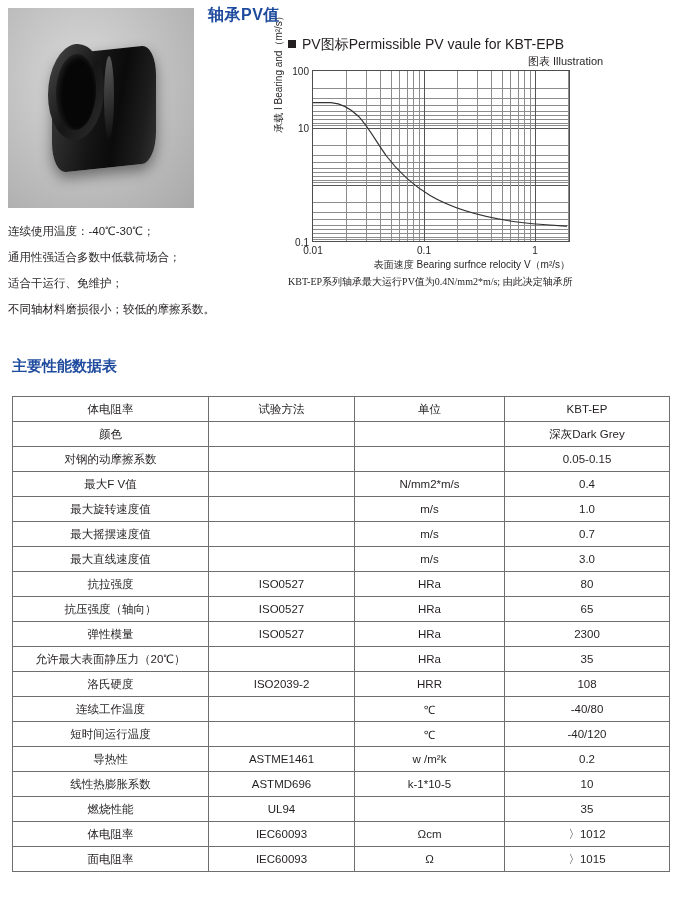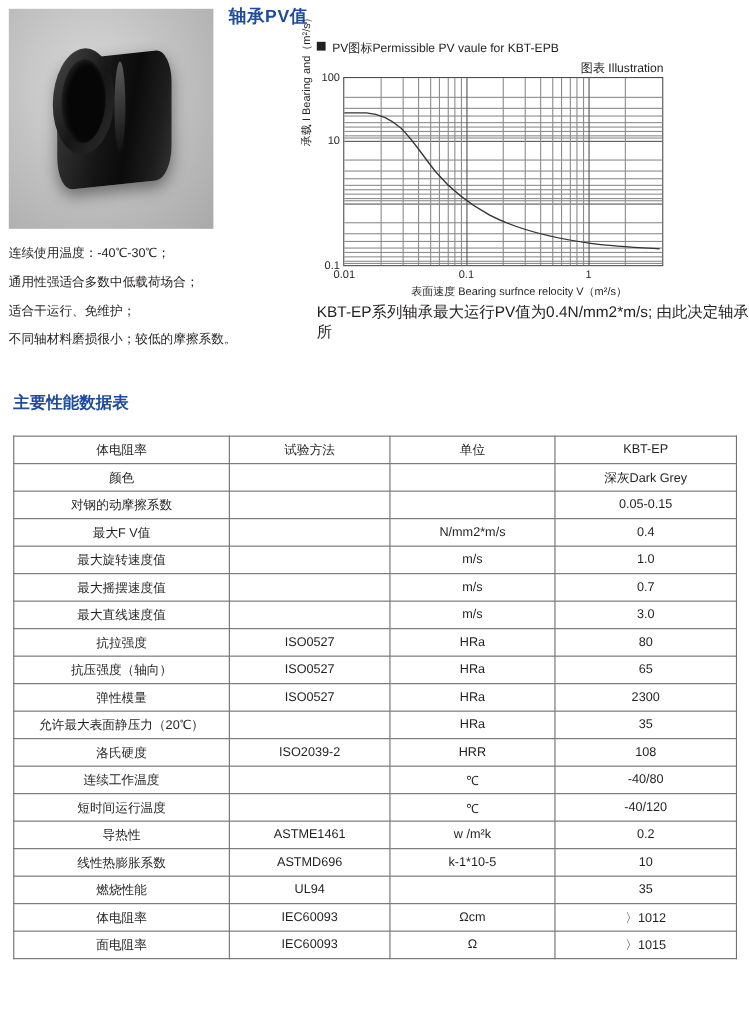--- a/index.html
+++ b/index.html
@@ -89,21 +89,21 @@
     font-size: 16px;
     font-weight: bold;
     color: #1f4b9e;
     letter-spacing: .5px;
   }
 
   .chart-caption {
     position: absolute;
     left: 288px;
     top: 36px;
-    font-size: 11px;
+    font-size: 14px;
     color: #231f20;
   }
   .chart-caption .sq {
     display: inline-block;
     width: 8px; height: 8px;
     background: #231f20;
     margin-right: 6px;
     vertical-align: 1px;
   }
   .illustration-label {
@@ -118,21 +118,21 @@
     position: absolute;
     left: 286px;
     top: 62px;
     width: 300px;
     height: 200px;
   }
   .plot {
     position: absolute;
     left: 26px;
     top: 8px;
-    width: 291px;
+    width: 258px;
     height: 172px;
     border: 1px solid #4d4d4d;
     box-sizing: border-box;
   }
   .gl-v, .gl-h {
     position: absolute;
     background: #8c8c8c;
   }
   .gl-v { width: 1px; top: 0; bottom: 0; }
   .gl-h { height: 1px; left: 0; right: 0; }
@@ -177,22 +177,23 @@
   .curve {
     position: absolute;
     left: 0; top: 0;
     width: 100%;
     height: 100%;
     overflow: visible;
   }
 
   .note {
     position: absolute;
-    font-size: 14px;
+    font-size: 10px;
     color: #231f20;
+    font-family: Liberation Serif, serif;
   }
   .note1 { left: 288px; top: 275px; }
   .note2 { left: 300px; top: 301px; }
 
   .bullets {
     position: absolute;
     left: 8px;
     top: 218px;
     width: 268px;
     font-size: 11.5px;

